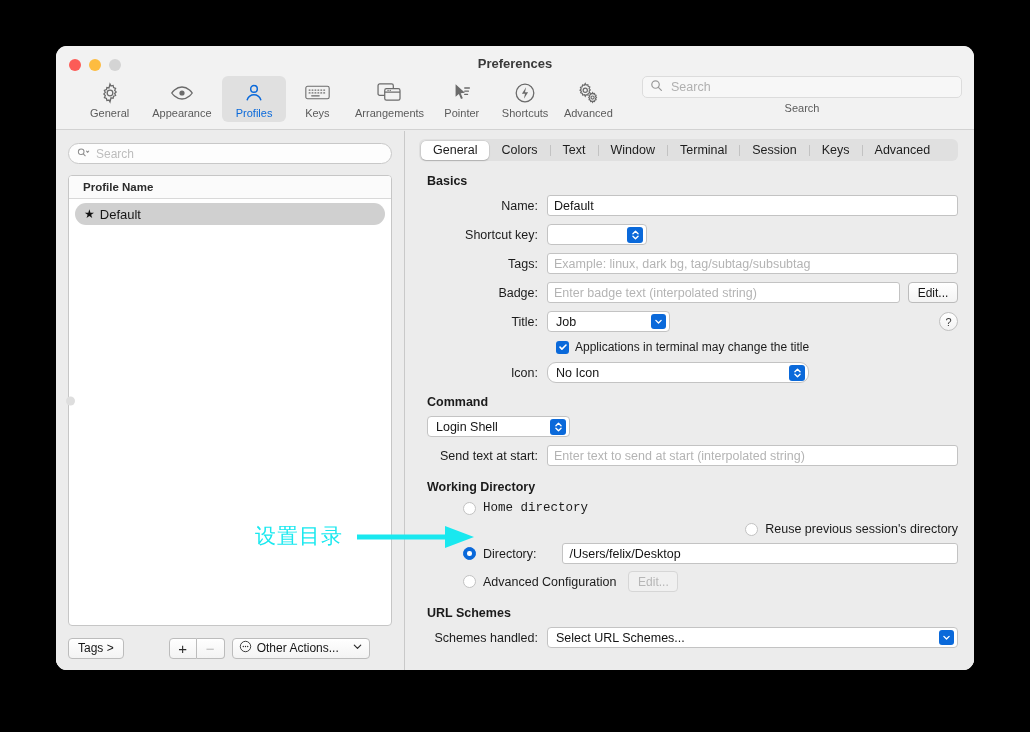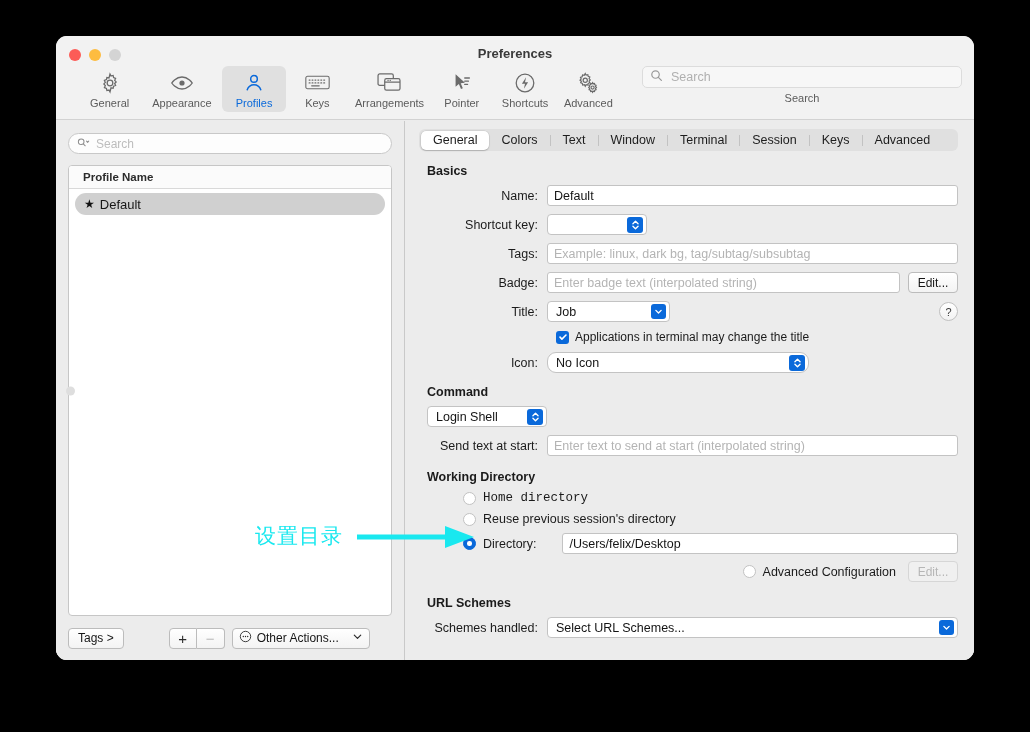--- a/index.html
+++ b/index.html
@@ -7,21 +7,21 @@
     margin: 0; padding: 0;
     width: 1030px; height: 732px;
     background: #000;
     font-family: "Liberation Sans", sans-serif;
     overflow: hidden;
   }
 
   
   #window {
     position: absolute;
-    left: 56px; top: 36px;
+    left: 56px; top: 46px;
     width: 918px; height: 624px;
     background: #ececec;
     border-radius: 11px;
     box-shadow: 0 14px 44px rgba(0,0,0,0.55);
     overflow: hidden;
   }
 
   
   #titlebar {
     position: relative;
@@ -584,21 +584,21 @@
               <path d="M2 5.6L5 2.6l3 3"></path>
                 <path d="M2 8.4l3 3 3-3"></path>
             </svg>
           </span>
         </div>
       </div>
 
       <div class="section-title" style="margin-top:12px;">Command</div>
 
       <div class="row" style="margin-left:8px;">
-        <div class="popup" style="width:120px;">
+        <div class="popup" style="width:143px;">
           <span class="label">Login Shell</span>
           <span class="chev-box">
             <svg width="9" height="12" viewBox="0 0 10 14" fill="none" stroke="#fff" stroke-width="1.6" stroke-linecap="round" stroke-linejoin="round">
               <path d="M2 5.6L5 2.6l3 3"></path>
                 <path d="M2 8.4l3 3 3-3"></path>
             </svg>
           </span>
         </div>
       </div>
 
@@ -607,32 +607,32 @@
         <div class="tfield ph" style="flex:1;">Enter text to send at start (interpolated string)</div>
       </div>
 
       <div class="section-title" style="margin-top:14px;">Working Directory</div>
 
       <div class="radio-row" style="margin-left:44px;font-family:Liberation Mono, monospace;">
         <span class="radio"></span>
         <span class="radio-label">Home directory</span>
       </div>
 
-      <div class="radio-row" style="margin-left:44px;">
+      <div class="radio-row" style="margin-left:44px;justify-content:flex-end;">
         <span class="radio"></span>
         <span class="radio-label">Reuse previous session's directory</span>
       </div>
 
       <div class="radio-row" style="margin-left:44px;">
         <span class="radio on"></span>
         <span class="radio-label">Directory:</span>
         <span class="tfield" style="flex:1;margin-left:26px;">/Users/felix/Desktop</span>
       </div>
 
-      <div class="radio-row" style="margin-left:44px;justify-content:flex-end;">
+      <div class="radio-row" style="margin-left:44px;">
         <span class="radio"></span>
         <span class="radio-label">Advanced Configuration</span>
         <span class="btn disabled" style="margin-left:12px;width:50px;">Edit...</span>
       </div>
 
       <div class="section-title" style="margin-top:14px;">URL Schemes</div>
 
       <div class="row">
         <div class="row-label">Schemes handled:</div>
         <div class="popup" style="flex:1;">

